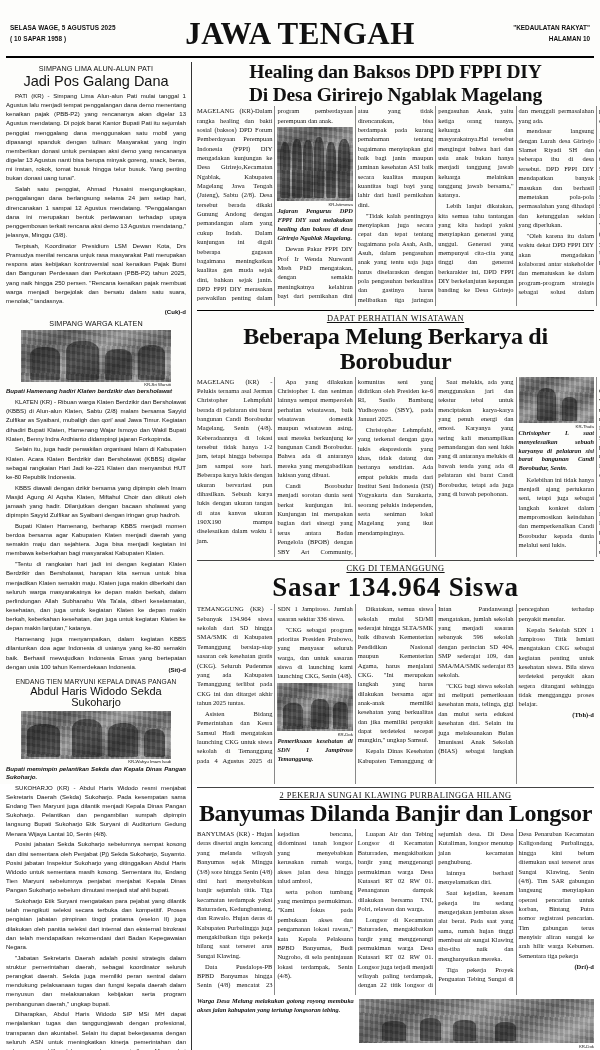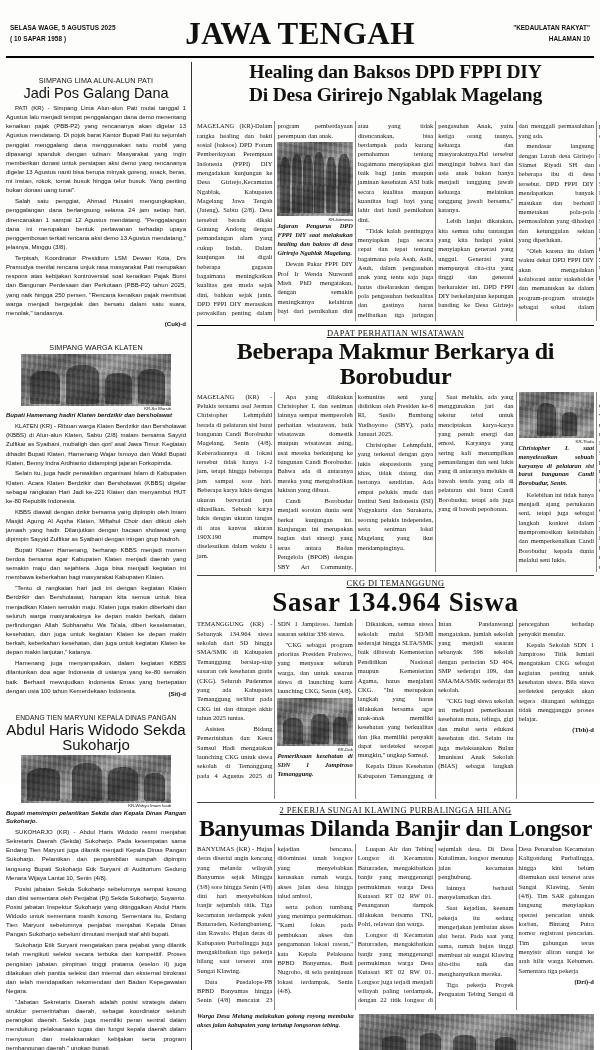--- a/index.html
+++ b/index.html
@@ -82,21 +82,21 @@
     min-width: 0;
   }
 
   
   .kicker {
     font-family: "Liberation Sans", sans-serif;
     font-size: 7.2px;
     font-weight: normal;
     text-align: center;
     letter-spacing: 0.15px;
-    margin: 14px 0 1px 0;
+    margin: 2px 0 1px 0;
   }
   .kicker-serif {
     font-family: "Liberation Serif", serif;
     font-size: 8.4px;
     text-align: center;
     letter-spacing: 0.45px;
     margin: 3px 0 1px 0;
     text-decoration: underline;
   }
   .hl-sans {
@@ -243,21 +243,21 @@
           <p class="body-sans">KBBS diawali dengan dzikir bersama yang dipimpin oleh Imam Masjid Agung Al Aqsha Klaten, Miftahul Choir dan diikuti oleh jamaah yang hadir. Dilanjutkan dengan bacaan sholawat yang dipimpin Sayyid Zulfikar as Syaibani dengan iringan grup hadroh.</p>
           <p class="body-sans">Bupati Klaten Hamenang, berharap KBBS menjadi momen berdoa bersama agar Kabupaten Klaten menjadi daerah yang semakin maju dan sejahtera. Juga bisa menjadi kegiatan ini membawa keberkahan bagi masyarakat Kabupaten Klaten.</p>
           <p class="body-sans">"Tentu di rangkaian hari jadi ini dengan kegiatan Klaten Berdzikir dan Bersholawat, harapan kita semua untuk bisa menjadikan Klaten semakin maju. Klaten juga makin diberkahi dan seluruh warga masyarakatnya ke depan makin berkah, dalam perlindungan Allah Subhanahu Wa Ta'ala, diberi keselamatan, kesehatan, dan juga untuk kegiatan Klaten ke depan makin berkah, keberkahan kesehatan, dan juga untuk kegiatan Klaten ke depan makin lanjutan," katanya.</p>
           <p class="body-sans">Hamenang juga menyampaikan, dalam kegiatan KBBS dilantunkan doa agar Indonesia di usianya yang ke-80 semakin baik. Berhasil mewujudkan Indonesia Emas yang bertepatan dengan usia 100 tahun Kemerdekaan Indonesia.</p>
           <p class="body-sans noindent" style="text-align:right;font-weight:bold;margin-top:-7px;">(Sit)-d</p>
         </div>
       </div>
 
       <div>
         <div class="kicker" style="font-size:6.6px;">ENDANG TIEN MARYUNI KEPALA DINAS PANGAN</div>
-        <div class="hl-sans" style="font-size:15px;">Abdul Haris Widodo Sekda Sukoharjo</div>
+        <div class="hl-sans" style="font-size:11px;">Abdul Haris Widodo Sekda Sukoharjo</div>
         <div class="photo" style="height:48px;width:150px;margin:2px auto 0 auto;">
           <span class="ph-figs">
             <i style="left:4%;width:22%;height:70%;"></i>
             <i style="left:34%;width:20%;height:80%;"></i>
             <i style="left:58%;width:20%;height:72%;"></i>
             <i style="left:82%;width:14%;height:58%;"></i>
           </span>
         </div>
         <p class="photo-credit" style="width:150px;margin:0 auto;">KR-Wahyu Imam Isadi</p>
         <p class="cap-sans">Bupati memimpin pelantikan Sekda dan Kepala Dinas Pangan Sukoharjo.</p>
@@ -269,21 +269,21 @@
           <p class="body-sans">Diharapkan, Abdul Haris Widodo SIP MSi MH dapat menjalankan tugas dan tanggungjawab dengan profesional, transparan dan akuntabel. Selain itu dapat bekerjasama dengan seluruh ASN untuk meningkatkan kinerja pemerintahan dan pelayanan publik dalam rangka mewujudkan Masyarakat Sukoharjo yang Lebih Makmur.</p>
 
         </div>
       </div>
     </div>
 
     <div class="col-right">
 
       <div>
         <div class="hl-serif hl-xl">Healing dan Baksos DPD FPPI DIY</div>
-        <div class="hl-serif hl-xl" style="margin-bottom:16px;">Di Desa Girirejo Ngablak Magelang</div>
+        <div class="hl-serif hl-xl" style="margin-bottom:1px;">Di Desa Girirejo Ngablak Magelang</div>
 
         <div class="cols5" style="height:200px;">
           <p class="body-serif noindent">MAGELANG (KR)-Dalam rangka healing dan bakti sosial (baksos) DPD Forum Pemberdayaan Perempuan Indonesia (FPPI) DIY mengadakan kunjungan ke Desa Girirejo,Kecamatan Ngablak, Kabupaten Magelang Jawa Tengah (Jateng), Sabtu (2/8). Desa tersebut berada dikaki Gunung Andong dengan pemandangan alam yang cukup Indah. Dalam kunjungan ini digali beberapa gagasan bagaimana meningkatkan kualitas gen muda sejak dini, bahkan sejak janin. DPD FPPI DIY merasakan perwakilan penting dalam program pemberdayaan perempuan dan anak.</p>
 
           <div class="inline-photo-wrap">
             <div class="photo" style="height:74px;width:100%;">
               <span class="ph-figs">
                 <i style="left:3%;width:14%;height:76%;"></i>
                 <i style="left:19%;width:13%;height:80%;"></i>
                 <i style="left:34%;width:13%;height:78%;"></i>
@@ -303,21 +303,21 @@
           <p class="body-serif">"Oleh karena itu dalam waktu dekat DPD FPPI DIY akan mengadakan kolaborasi antar stakeholder dan mematuskan ke dalam program-program strategis sebagai solusi dalam pemecahan masalah tersebut di atas," tutur Prof Wenda.</p>
           <p class="body-serif">Berperan dalam Penggalian gagasan yang dilakukan DPD FPPI DIY tersebut dirumuskan Dra Hj Sriwahyuni MSi Ketua DPD FPPI DIY yang juga anggota Komisi D DPRD Prov DIY, Sri Suryowidati Idham Samawi selaku Penasihat DPD FPPI DIY dan Prof Ir Wenda Nurwanti Mreh PhD (Dewan Pakar FPPI DIY yang juga Guru Besar FT UGM) beserta jajaran pengurus FPPI DIY lainnya.</p>
           <p class="body-serif noindent" style="text-align:right;font-weight:bold;">(Rar)-d</p>
         </div>
       </div>
 
       <hr class="rule-med">
 
       <div>
         <div class="kicker-serif">DAPAT PERHATIAN WISATAWAN</div>
-        <div class="hl-serif hl-xxl">Beberapa Makmur Berkarya di Borobudur</div>
+        <div class="hl-serif hl-xxl">Beberapa Melung Berkarya di Borobudur</div>
 
         <div class="cols5" style="height:180px;">
           <p class="body-serif noindent">MAGELANG (KR) - Pelukis ternama asal Jerman Christopher Lehmpfuhl berada di pelataran sisi barat bangunan Candi Borobudur Magelang, Senin (4/8). Keberadaannya di lokasi tersebut tidak hanya 1-2 jam, tetapi hingga beberapa jam sampai sore hari. Beberapa karya lukis dengan ukuran bervariasi pun dihasilkan. Sebuah karya lukis dengan ukuran tangan di atas kanvas ukuran 190X190 mampu diselesaikan dalam waktu 1 jam.</p>
           <p class="body-serif">Apa yang dilakukan Christopher L dan seniman lainnya sempat memperoleh perhatian wisatawan, baik wisatawan domestik maupun wisatawan asing, usai mereka berkunjung ke bangunan Candi Borobudur. Bahwa ada di antaranya mereka yang mengabadikan lukisan yang dibuat.</p>
           <p class="body-serif">Candi Borobudur menjadi sorotan dunia seni berkat kunjungan ini. Kunjungan ini merupakan bagian dari sinergi yang terus antara Badan Pengelola (BPOB) dengan SBY Art Community, komunitas seni yang didirikan oleh Presiden ke-6 RI, Susilo Bambang Yudhoyono (SBY), pada Januari 2025.</p>
           <p class="body-serif">Christopher Lehmpfuhl, yang terkenal dengan gaya lukis ekspresionis yang khas, tidak datang dan bertanya sendirian. Ada empat pelukis muda dari Institut Seni Indonesia (ISI) Yogyakarta dan Surakarta, seorang pelukis independen, serta seniman lokal Magelang yang ikut mendampinginya.</p>
           <p class="body-serif">Saat melukis, ada yang menggunakan jari dan tekstur tebal untuk menciptakan karya-karya yang penuh energi dan emosi. Karyanya yang sering kali menampilkan pemandangan dan seni lukis yang di antaranya melukis di bawah tenda yang ada di pelataran sisi barat Candi Borobudur, tetapi ada juga yang di bawah pepohonan.</p>
 
           <div class="inline-photo-wrap">
             <div class="photo" style="height:46px;width:100%;">

